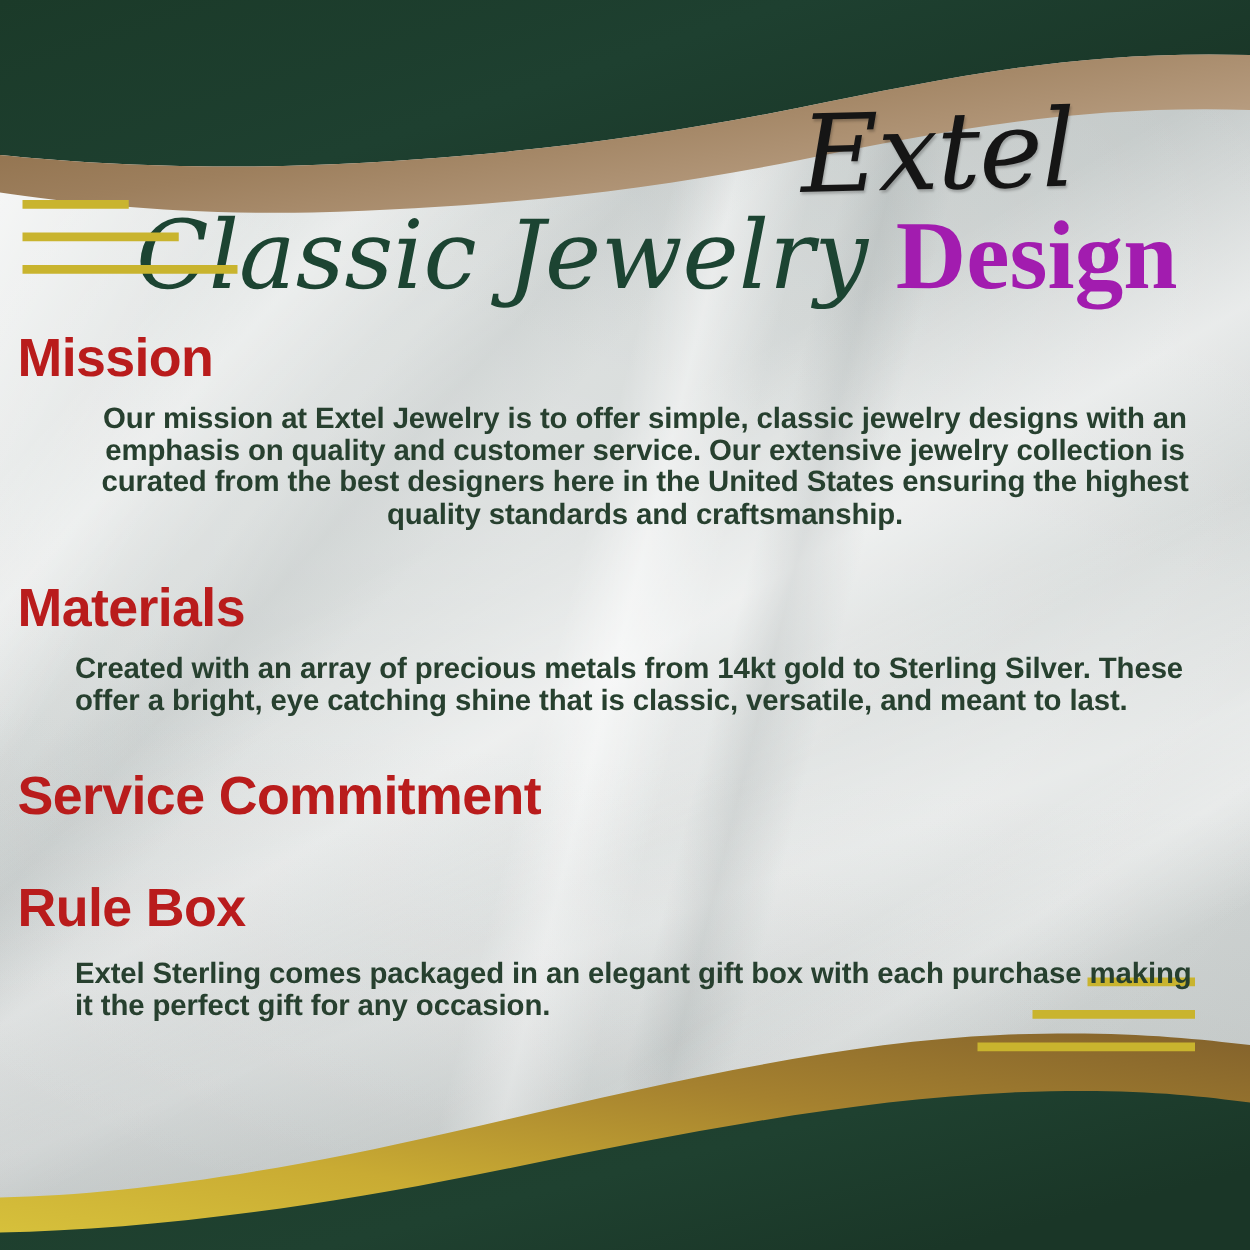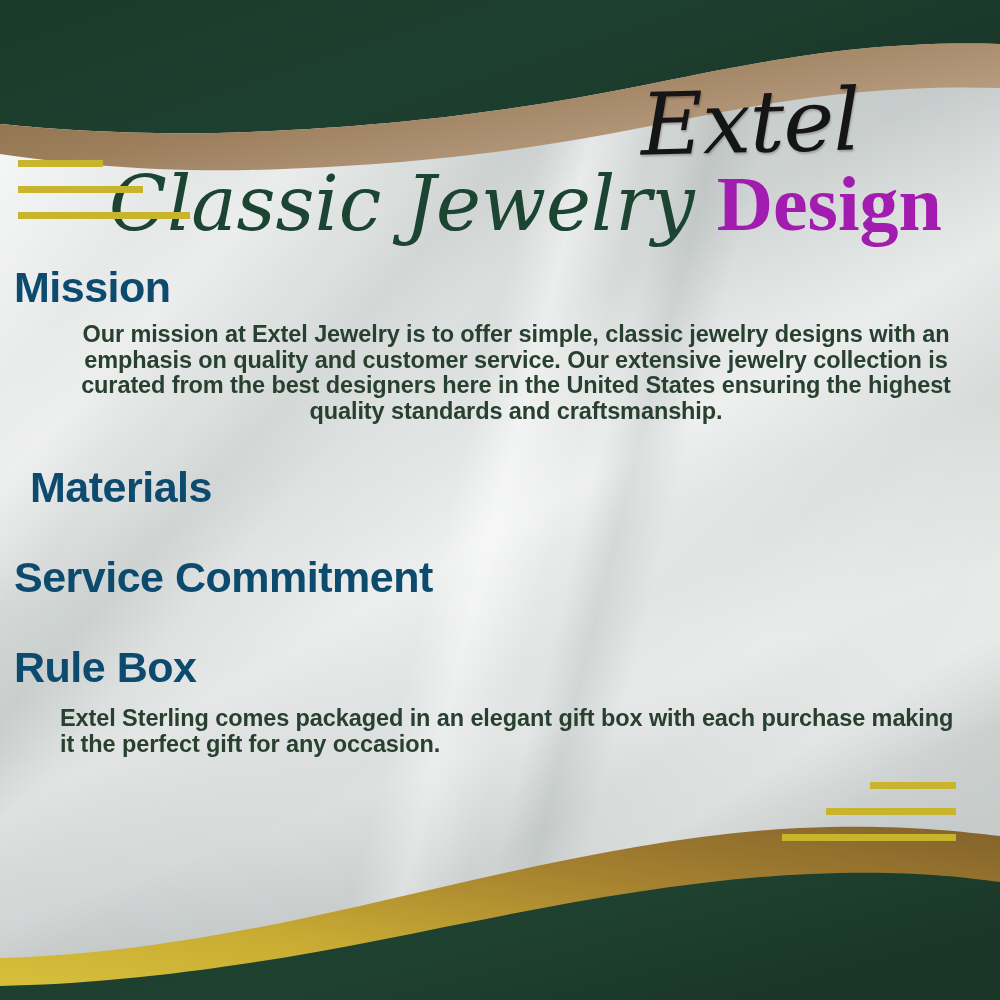--- a/index.html
+++ b/index.html
@@ -119,37 +119,37 @@
     position:absolute;
     left:0; top:252px;
     width:1000px;
   }
   .section { margin-bottom:4px; }
   .sec-head {
     font-family:"Liberation Sans", sans-serif;
     font-weight:700;
     font-size:43px;
     line-height:54px;
-    color:#0c4a6e;
+    color:#b91c1c;
     padding-left:14px;
     letter-spacing:-0.5px;
   }
   .sec-body {
     font-family:"Liberation Sans", sans-serif;
     font-weight:600;
     font-size:23.5px;
     line-height:25.6px;
     color:#27402f;
     padding-left:60px;
     padding-right:28px;
     letter-spacing:-0.1px;
   }
   #sec-mission  .sec-head { padding-top:8px; }
   #sec-mission  .sec-body { margin-top:8px;text-align:center; }
-  #sec-materials .sec-head { padding-top:32px;margin-left:16px; }
+  #sec-materials .sec-head { padding-top:32px; }
   #sec-materials .sec-body { margin-top:8px; }
   #sec-service  .sec-head { padding-top:32px; }
   #sec-service  .sec-body { margin-top:8px; }
   #sec-gift     .sec-head { padding-top:32px; }
   #sec-gift     .sec-body { margin-top:11px; line-height:26px; }
 </style>
 </head>
 <body>
 
 <div id="poster">
@@ -217,20 +217,21 @@
 
   <div class="content">
 
     <div class="section" id="sec-mission">
       <div class="sec-head">Mission</div>
       <div class="sec-body">Our mission at Extel Jewelry is to offer simple, classic jewelry designs with an emphasis on quality and customer service. Our extensive jewelry collection is curated from the best designers here in the United States ensuring the highest quality standards and craftsmanship.</div>
     </div>
 
     <div class="section" id="sec-materials">
       <div class="sec-head">Materials</div>
+      <div class="sec-body">Created with an array of precious metals from 14kt gold to Sterling Silver. These offer a bright, eye catching shine that is classic, versatile, and meant to last.</div>
     </div>
 
     <div class="section" id="sec-service">
       <div class="sec-head">Service Commitment</div>
     </div>
 
     <div class="section" id="sec-gift">
       <div class="sec-head">Rule Box</div>
       <div class="sec-body">Extel Sterling comes packaged in an elegant gift box with each purchase making it the perfect gift for any occasion.</div>
     </div>

